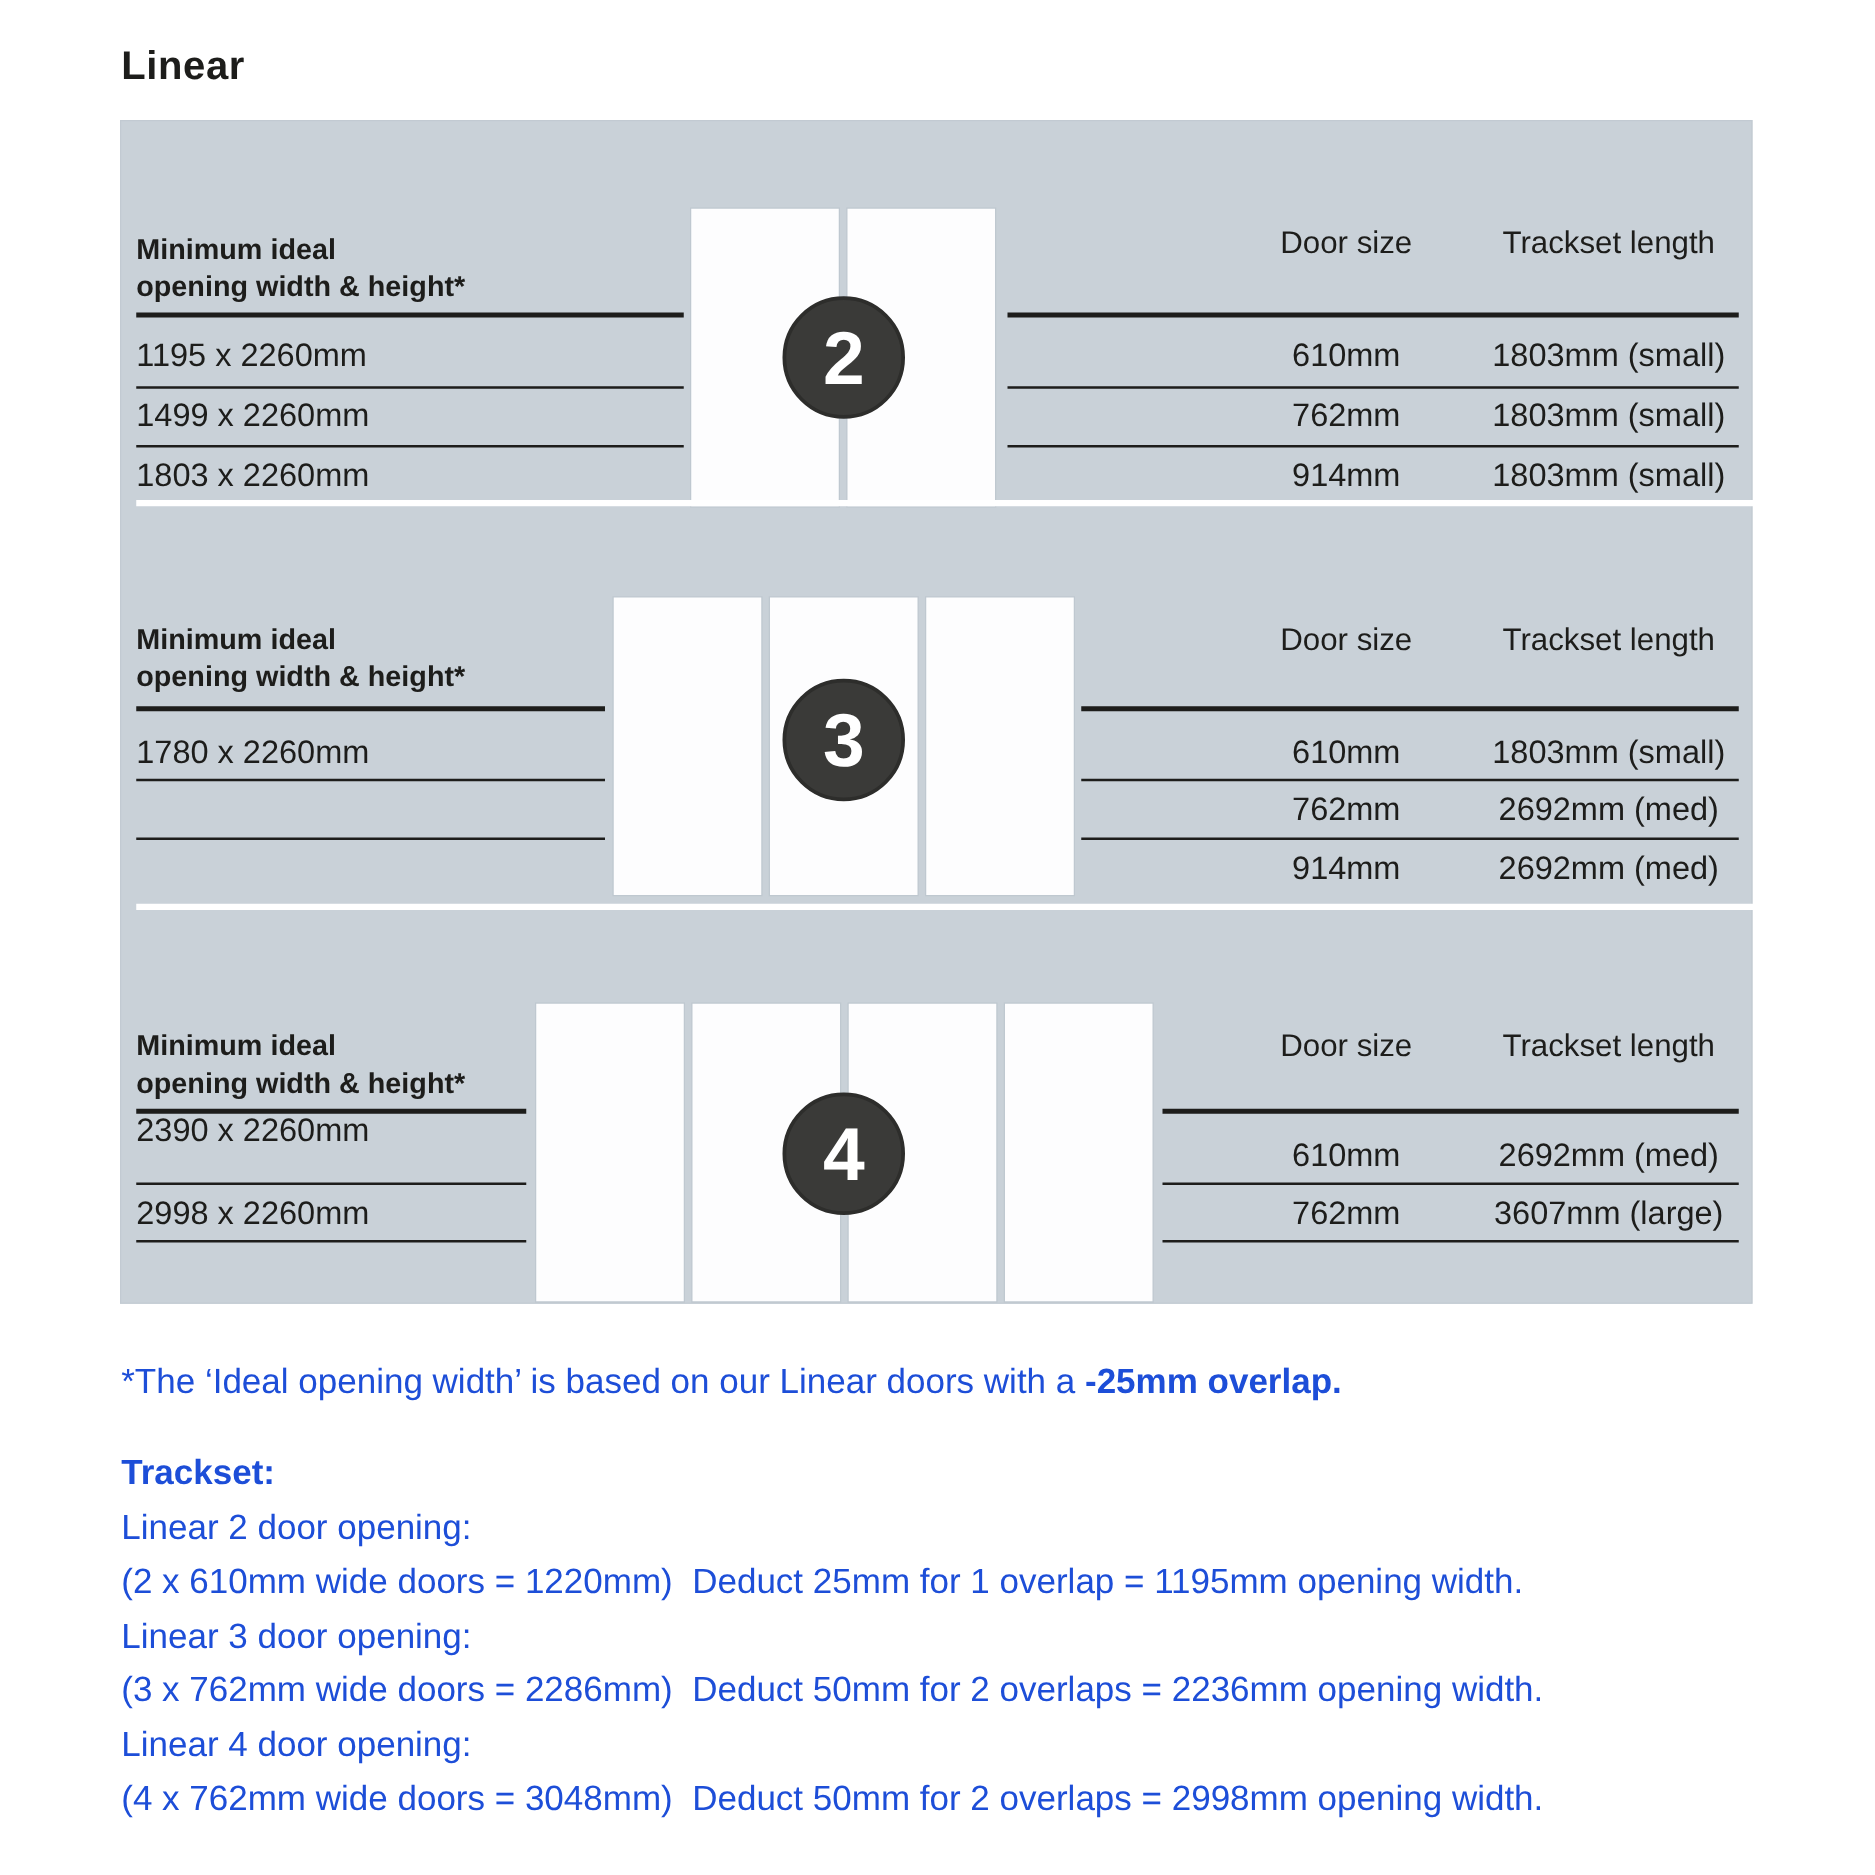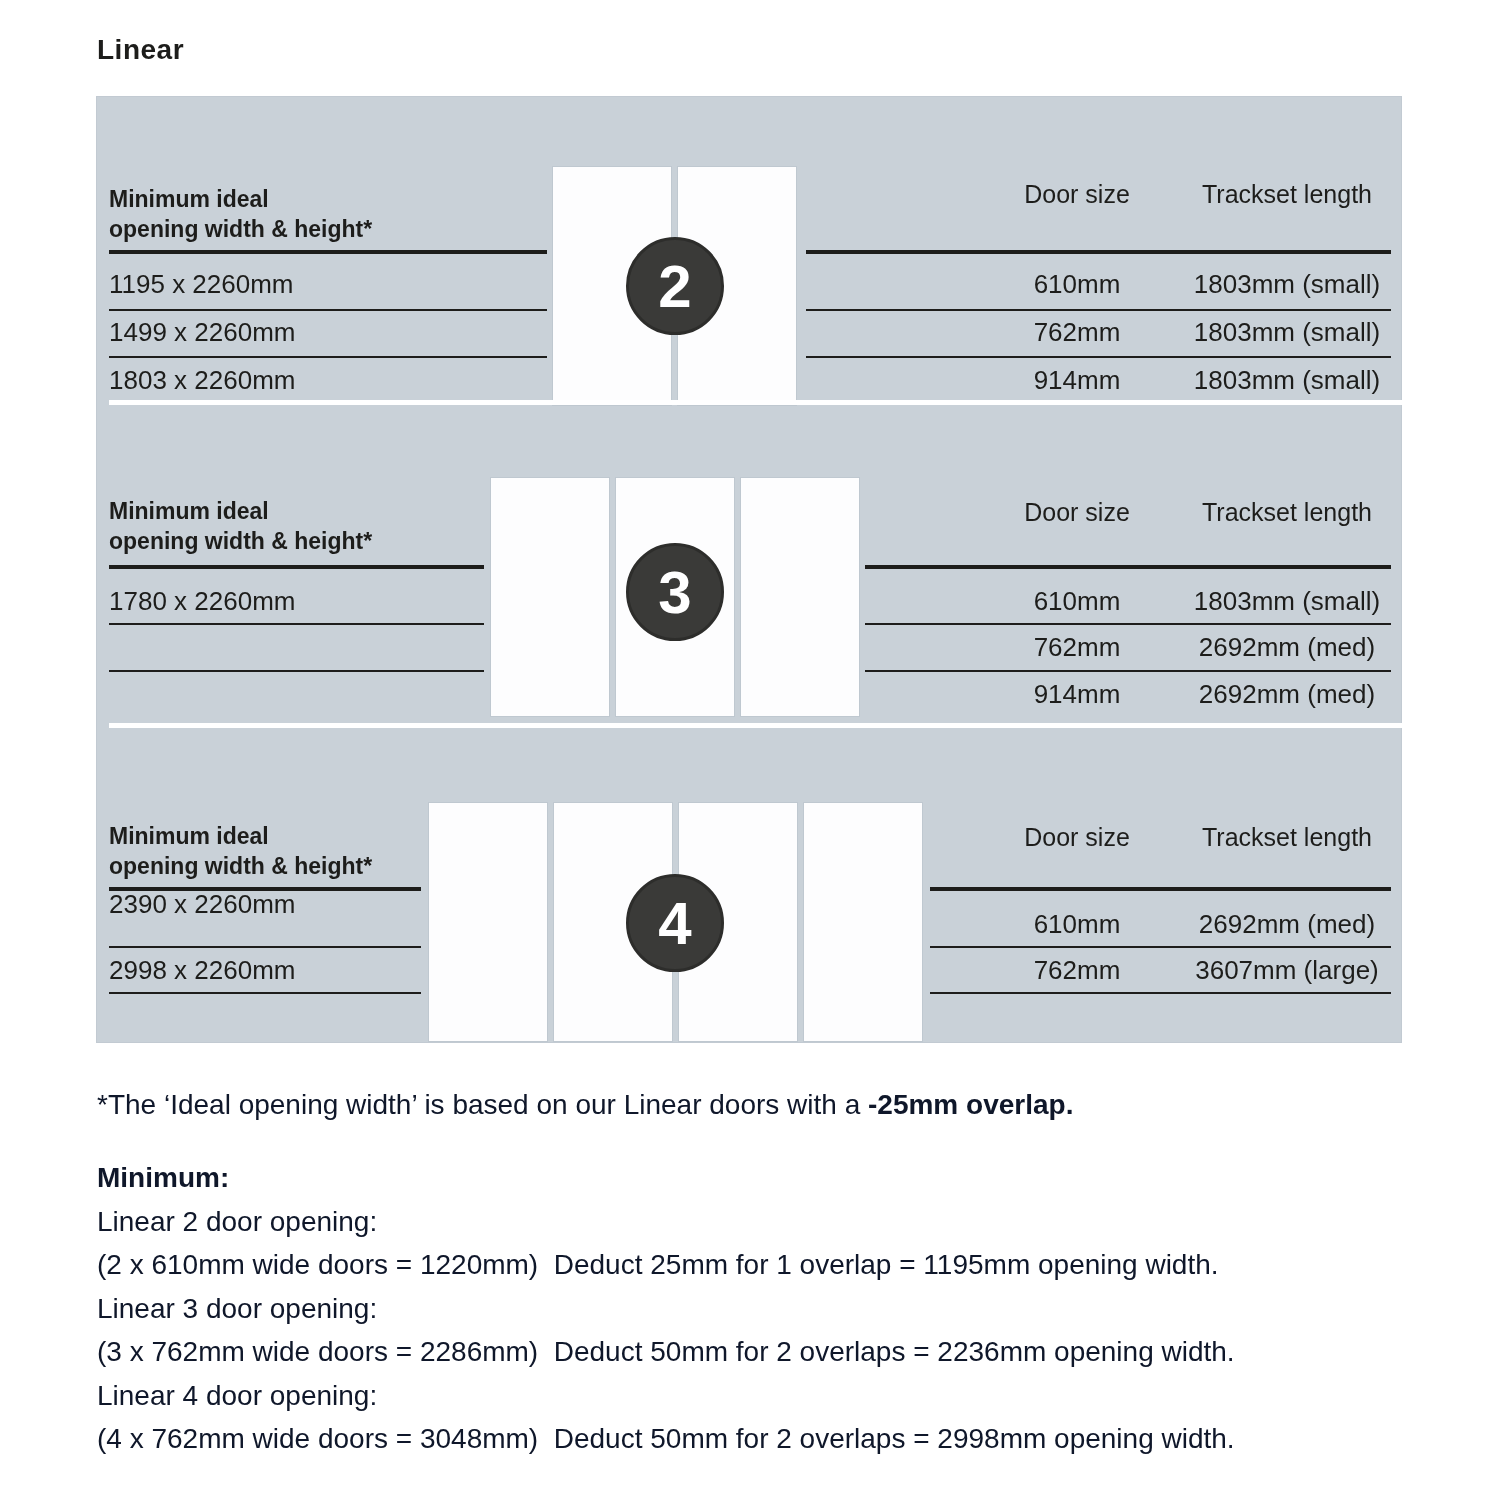--- a/index.html
+++ b/index.html
@@ -2,21 +2,21 @@
 <html><head>
 <meta charset="utf-8">
 <style>
   html,body{margin:0;padding:0;}
   body{
     width:1500px;height:1500px;position:relative;background:#ffffff;
     font-family:"Liberation Sans","DejaVu Sans",sans-serif;
     color:#1d1d1b;-webkit-font-smoothing:antialiased;
   }
   #title{
-    position:absolute;left:97px;top:34px;font-size:28px;font-weight:bold;
+    position:absolute;left:97px;top:34px;font-size:32px;font-weight:bold;
     letter-spacing:0.5px;color:#1d1d1b;
   }
   #panel{
     position:absolute;left:96px;top:96px;width:1306px;height:947px;
     background:#c9d1d8;border:1px solid #c2cad2;box-sizing:border-box;
   }
   .section{position:absolute;left:0;top:0;width:100%;height:100%;pointer-events:none;margin-top:37px;}
   .left-header{
     position:absolute;left:12px;width:440px;font-size:23px;font-weight:bold;
     line-height:30px;color:#1d1d1b;
@@ -39,21 +39,21 @@
     box-shadow:0 0 0 1px rgba(150,160,170,0.18);
   }
   .badge{
     position:absolute;width:98px;height:98px;border-radius:50%;
     background:#3a3a38;border:3px solid #2d2d2b;box-sizing:border-box;
     color:#ffffff;font-size:60px;font-weight:bold;
     display:flex;align-items:center;justify-content:center;
   }
   .divider{position:absolute;left:12px;width:1294px;height:5px;background:#ffffff;}
   .note{
-    position:absolute;left:97px;font-size:28px;line-height:33px;color:#0f172a;
+    position:absolute;left:97px;font-size:28px;line-height:33px;color:#1d4ed8;
     white-space:pre;
   }
   .bold{font-weight:bold;}
 </style>
 </head>
 <body>
 
 <div id="title">Linear</div>
 
 <div id="panel">
@@ -144,20 +144,20 @@
     <div class="thin-line" style="top:812px;left:833px;width:461px"></div>
     <div class="rcell c1" style="top:820px">762mm</div>
     <div class="rcell c2" style="top:820px">3607mm (large)</div>
     <div class="thin-line" style="top:858px;left:833px;width:461px"></div>
   </div>
 
 </div>
 
 <div class="note" style="top:1088px"><span>*The ‘Ideal opening width’ is based on our Linear doors with a </span><span class="bold">-25mm overlap.</span></div>
 
-<div class="note bold" style="top:1161px">Minimum:</div>
+<div class="note bold" style="top:1161px">Trackset:</div>
 
 <div class="note" style="top:1205px">Linear 2 door opening:</div>
 <div class="note" style="top:1248px">(2 x 610mm wide doors = 1220mm)  Deduct 25mm for 1 overlap = 1195mm opening width.</div>
 <div class="note" style="top:1292px">Linear 3 door opening:</div>
 <div class="note" style="top:1335px">(3 x 762mm wide doors = 2286mm)  Deduct 50mm for 2 overlaps = 2236mm opening width.</div>
 <div class="note" style="top:1379px">Linear 4 door opening:</div>
 <div class="note" style="top:1422px">(4 x 762mm wide doors = 3048mm)  Deduct 50mm for 2 overlaps = 2998mm opening width.</div>
 
 </body></html>

